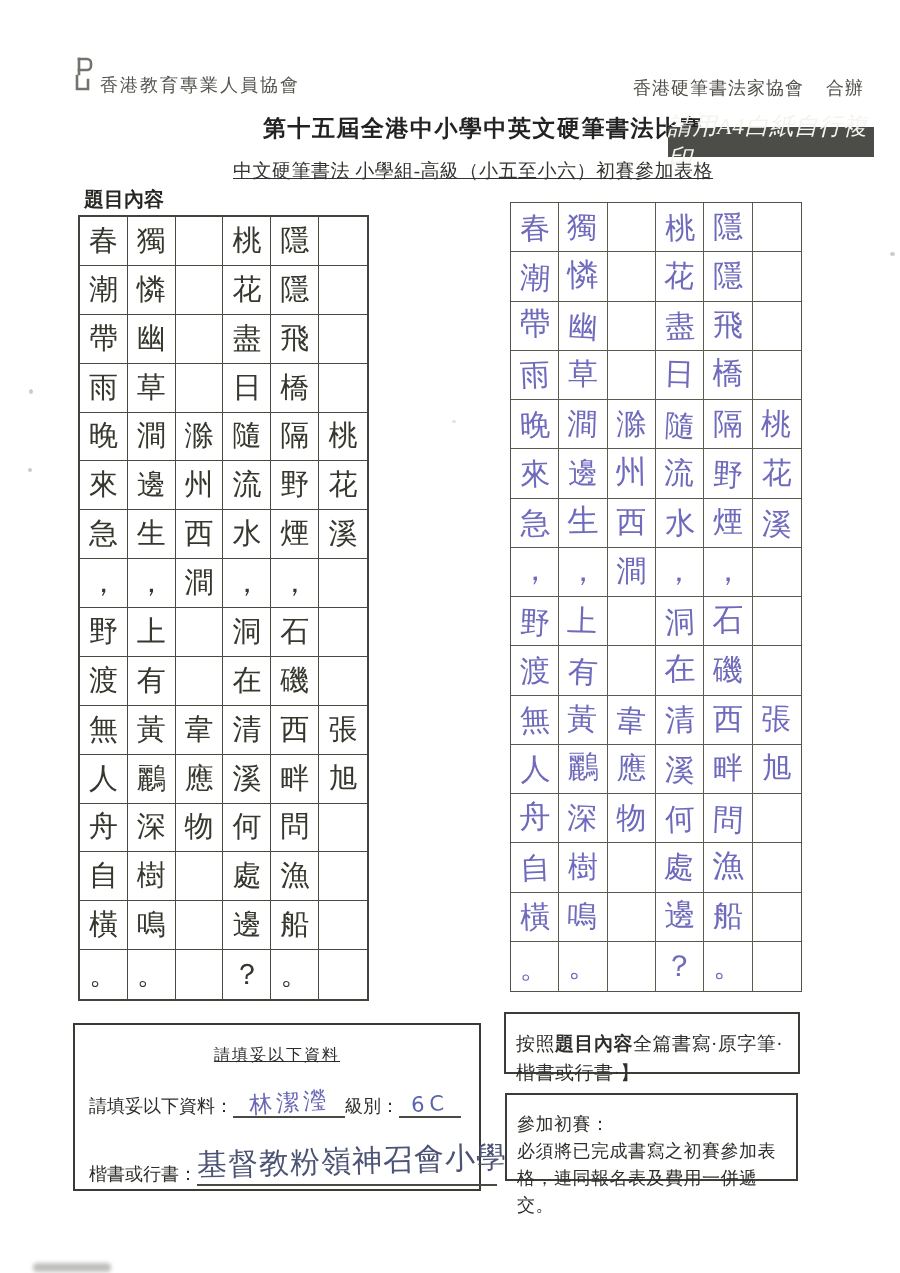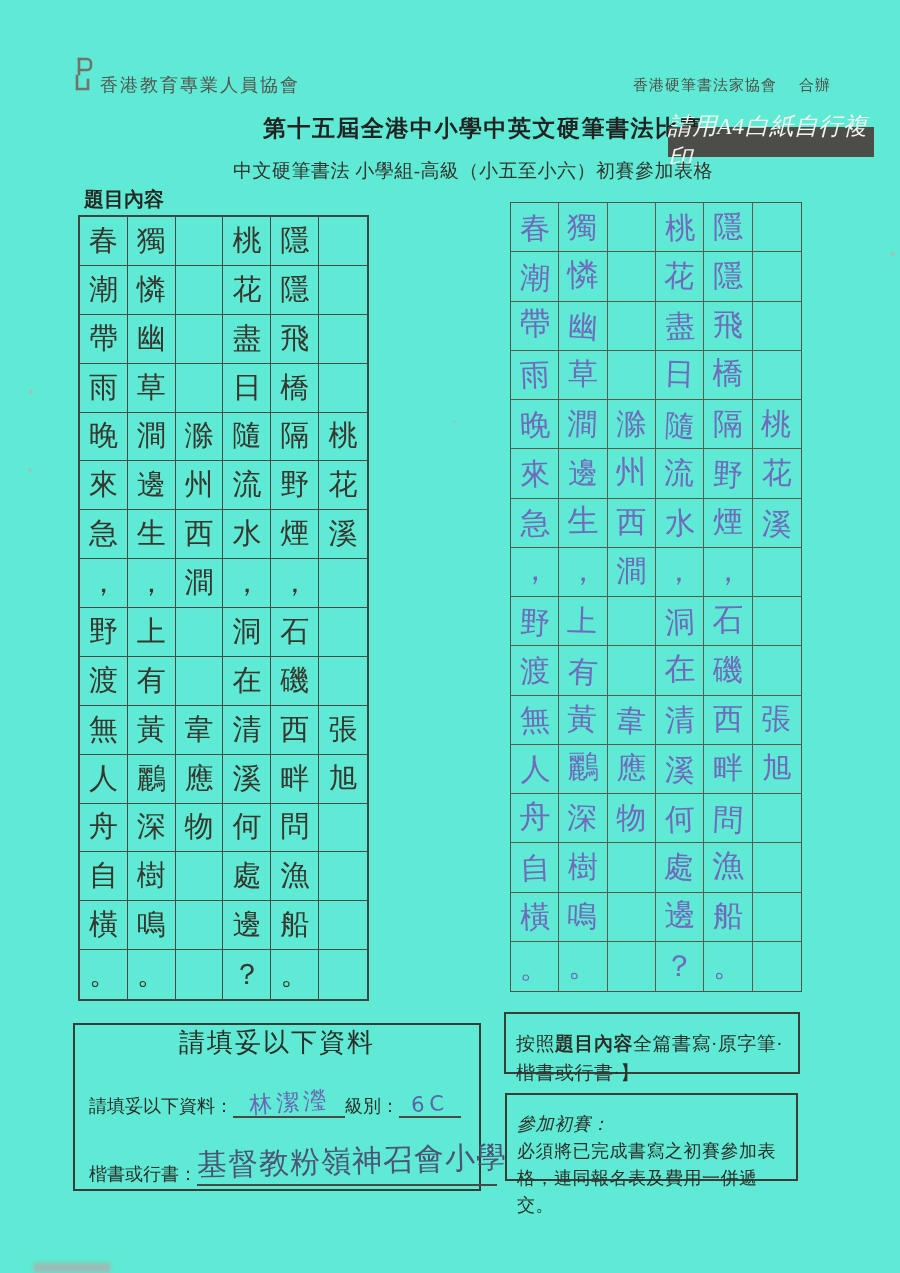--- a/index.html
+++ b/index.html
@@ -1,43 +1,43 @@
 <!DOCTYPE html>
 <html><head>
 <meta charset="utf-8">
 <style>
   html,body{margin:0;padding:0;background:#e8e8e6;}
   .page{
     position:relative; width:900px; height:1273px; margin:0 auto;
-    background:#5eead4; overflow:hidden;
+    background:#ffffff; overflow:hidden;
     font-family:"Liberation Serif","DejaVu Serif",serif; color:#2e2e2c;
   }
   
   .ptu-logo{position:absolute; left:72px; top:56px; width:24px; height:36px;}
   .org-left{position:absolute; left:100px; top:73px; font-size:18px; letter-spacing:2px; color:#55554f;}
   .seal-logo{
     position:absolute; left:594px; top:58px; width:34px; height:32px; border-radius:50%;
     background:
       radial-gradient(circle, #83837d 0.8px, transparent 1.4px) 0 0/4px 5px,
       radial-gradient(circle, #9a9a93 0.9px, transparent 1.5px) 2px 2px/5px 4px,
       radial-gradient(circle at 45% 45%, #b9b9b1 0 55%, #d6d6cf 75%, #ececе6 100%);
     opacity:.85;
   }
-  .org-right{position:absolute; left:633px; top:76px; font-size:15px; letter-spacing:1px; color:#504f49;}
+  .org-right{position:absolute; left:633px; top:76px; font-size:18px; letter-spacing:1px; color:#504f49;}
   .org-right .suffix{margin-left:22px;}
   .main-title{
     position:absolute; left:263px; top:113px; font-size:23px; font-weight:600;
     letter-spacing:1.5px; color:#222;
   }
   .copy-badge{
     position:absolute; left:668px; top:127px; width:206px; height:30px;
     background:#4c4c49; color:#f4f3ee; font-size:24px; letter-spacing:0.5px;
     display:flex; align-items:center; justify-content:center;font-style:italic;
   }
-  .subtitle{position:absolute; left:233px; top:158px; font-size:19px; letter-spacing:0.5px; color:#33332f;}
+  .subtitle{position:absolute; left:233px; top:158px; font-size:19px; letter-spacing:0.5px; color:#33332f;text-decoration:underline;}
   .topic-label{position:absolute; left:84px; top:186px; font-size:20px; font-weight:700; color:#262622;}
 
   
   .grid{display:grid; grid-template-columns:repeat(6,1fr); grid-template-rows:repeat(16,1fr); box-sizing:border-box;}
   .grid .cell{display:flex; align-items:center; justify-content:center; overflow:visible;}
 
   .printed{
     position:absolute; left:78px; top:215px; width:291px; height:786px;
     border:2px solid #43433d; font-size:29px; color:#37372f;
   }
@@ -57,21 +57,21 @@
   .hw .cell:nth-child(3n+1) span{transform:rotate(-2.5deg) translateY(1px);}
   .hw .cell:nth-child(4n+2) span{transform:rotate(2deg) translate(-1px,0);}
   .hw .cell:nth-child(5n+3) span{transform:rotate(-1deg) scale(1.04) translateY(-1px);}
   .hw .cell:nth-child(7n) span{transform:rotate(3deg) translateY(2px);}
 
   
   .form-box{
     position:absolute; left:73px; top:1023px; width:408px; height:168px;
     border:2px solid #3b3b36; box-sizing:border-box;
   }
-  .form-title{position:absolute; left:0; right:0; top:0; text-align:center; font-size:26px; letter-spacing:2px; color:#2c2c28;}
+  .form-title{position:absolute; left:0; right:0; top:20px; text-align:center; font-size:16px; letter-spacing:2px; color:#2c2c28;text-decoration:underline;}
   .form-row{position:absolute; font-size:18px; color:#2c2c28; white-space:nowrap;}
   .row-name{left:14px; top:60px;}
   .row-school{left:14px; top:118px;}
   .fill{display:inline-block; border-bottom:2px solid #4a4a44; text-align:center; vertical-align:bottom;}
   .ink{font-family:"DejaVu Sans","Liberation Sans",sans-serif;}
   .name-fill{width:112px;}
   .name-fill .ink{display:inline-block; color:#6b67b4; font-size:23px; letter-spacing:4px; transform:rotate(-4deg) translateY(2px);}
   .class-label{}
   .class-fill{width:62px;}
   .class-fill .ink{display:inline-block; color:#5a63ac; font-size:21px; letter-spacing:5px; transform:rotate(-3deg);}
@@ -82,21 +82,21 @@
   }
 
   
   .note-box{
     position:absolute; box-sizing:border-box; border:2px solid #3d3d38;
     font-size:19px; line-height:1.5; color:#2e2e2a; padding:16px 10px; letter-spacing:0.5px;
   }
   .note-writing{left:504px; top:1012px; width:296px; height:62px;}
   .note-writing b{font-weight:700;}
   .note-entry{left:505px; top:1093px; width:293px; height:88px; font-size:18px;}
-  .note-entry .heading{display:block;font-style:italic;}
+  .note-entry .heading{display:block;}
 
   
   .smudge{
     position:absolute; left:33px; top:1263px; width:78px; height:9px;
     background:#aeaeaa; border-radius:4px; filter:blur(2px); opacity:.8;
   }
   .speck{position:absolute; background:#b5b5b0; border-radius:50%; opacity:.7;}
   .s1{left:29px; top:389px; width:4px; height:5px;}
   .s2{left:28px; top:468px; width:4px; height:4px;}
   .s3{left:890px; top:252px; width:5px; height:4px;}

